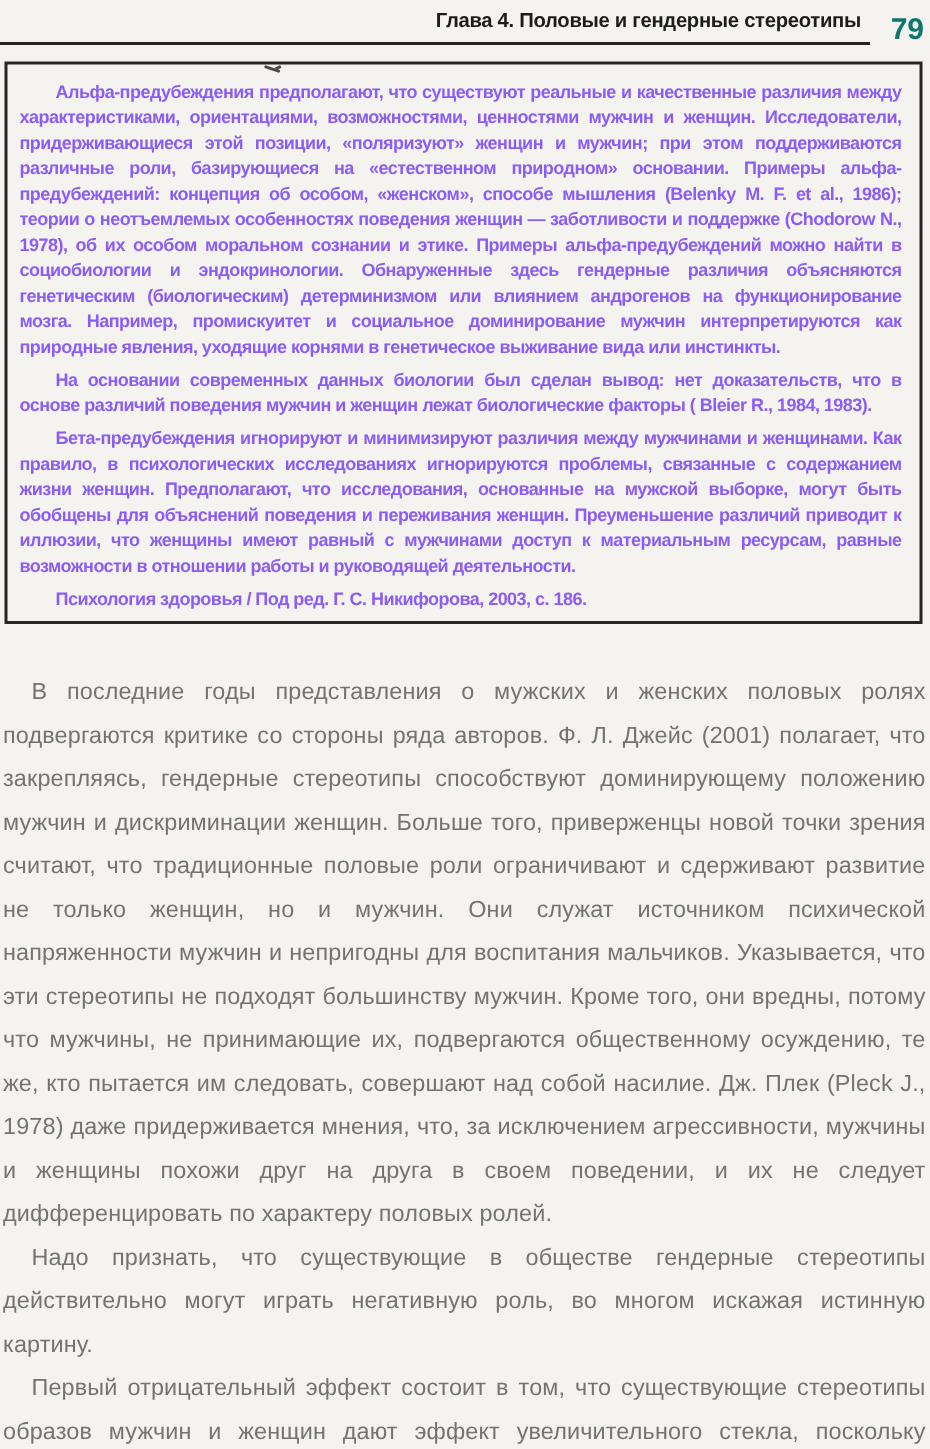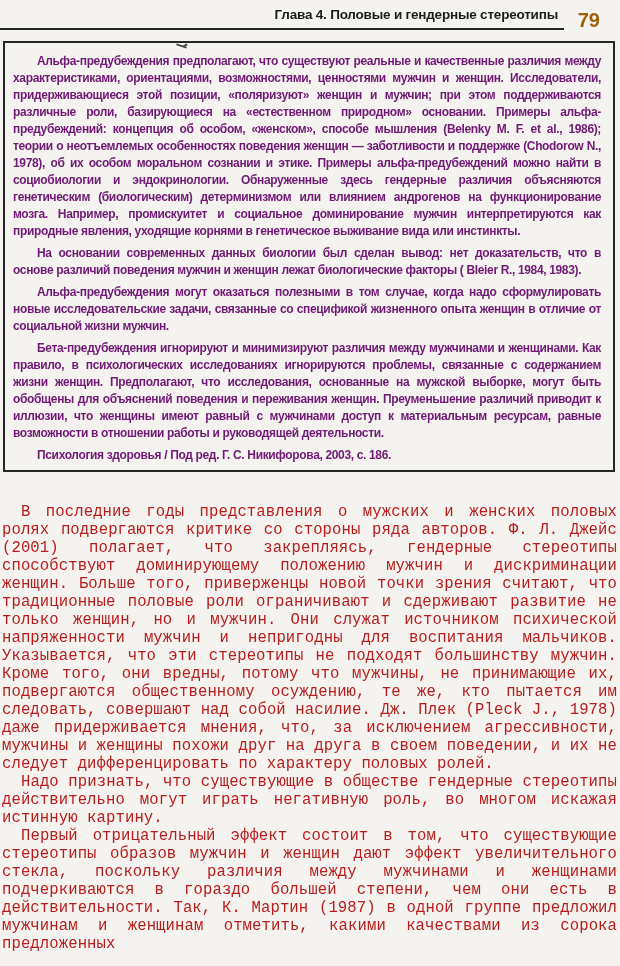--- a/index.html
+++ b/index.html
@@ -34,26 +34,26 @@
     font-family:"Liberation Sans",sans-serif;
     font-weight:bold;
     font-size:13.5px;
     letter-spacing:-0.2px;
     color:#1c1c1c;
     white-space:nowrap;
   }
   .page-num{
     width:36px;
     text-align:right;
-    padding-right:20px;
+    padding-right:4px;
     font-family:"Liberation Sans",sans-serif;
     font-weight:bold;
     font-size:20px;
     line-height:20px;
-    color:#a16207;
+    color:#0f766e;
   }
   
   .pen-mark{
     position:absolute;
     left:176px;top:45px;
     width:11px;height:2px;
     background:#4a4a4a;
     transform:rotate(18deg);
     border-radius:1px;
   }
@@ -75,59 +75,58 @@
   }
   .excerpt-box p{
     margin:0 0 5px 0;
     font-family:"Liberation Sans",sans-serif;
     font-weight:bold;
     font-size:12px;
     line-height:17px;
     letter-spacing:-0.35px;
     text-align:justify;
     text-indent:24px;
-    color:#701a75;
+    color:#8b5cf6;
   }
   .excerpt-box p.citation{
     text-align:left;
     margin-bottom:0;
   }
   
   .body-text{
     margin:31px 3px 0 2px;
   }
   .body-text p{
     margin:0;
-    font-family:Liberation Mono, monospace;
+    font-family:Liberation Sans, sans-serif;
     font-size:15.6px;
-    line-height:18px;
+    line-height:29px;
     letter-spacing:0.1px;
     text-align:justify;
     text-indent:19px;
-    color:#b91c1c;
+    color:#737373;
   }
 </style>
 </head>
 <body>
 
 <div class="page">
 
   <div class="head-row">
     <div class="head-main">
       <span class="chapter-title">Глава 4. Половые и гендерные стереотипы</span>
     </div>
     <div class="page-num">79</div>
   </div>
 
   <div class="pen-mark"></div>
 
   <div class="excerpt-box">
     <p>Альфа-предубеждения предполагают, что существуют реальные и качественные различия между характеристиками, ориентациями, возможностями, ценностями мужчин и женщин. Исследователи, придерживающиеся этой позиции, «поляризуют» женщин и мужчин; при этом поддерживаются различные роли, базирующиеся на «естественном природном» основании. Примеры альфа-предубеждений: концепция об особом, «женском», способе мышления (Belenky M. F. et al., 1986); теории о неотъемлемых особенностях поведения женщин — заботливости и поддержке (Chodorow N., 1978), об их особом моральном сознании и этике. Примеры альфа-предубеждений можно найти в социобиологии и эндокринологии. Обнаруженные здесь гендерные различия объясняются генетическим (биологическим) детерминизмом или влиянием андрогенов на функционирование мозга. Например, промискуитет и социальное доминирование мужчин интерпретируются как природные явления, уходящие корнями в генетическое выживание вида или инстинкты.</p>
     <p>На основании современных данных биологии был сделан вывод: нет доказательств, что в основе различий поведения мужчин и женщин лежат биологические факторы ( Bleier R., 1984, 1983).</p>
-    <p>Альфа-предубеждения могут оказаться полезными в том случае, когда надо сформулировать новые исследовательские задачи, связанные со спецификой жизненного опыта женщин в отличие от социальной жизни мужчин.</p>
     <p>Бета-предубеждения игнорируют и минимизируют различия между мужчинами и женщинами. Как правило, в психологических исследованиях игнорируются проблемы, связанные с содержанием жизни женщин. Предполагают, что исследования, основанные на мужской выборке, могут быть обобщены для объяснений поведения и переживания женщин. Преуменьшение различий приводит к иллюзии, что женщины имеют равный с мужчинами доступ к материальным ресурсам, равные возможности в отношении работы и руководящей деятельности.</p>
     <p class="citation">Психология здоровья / Под ред. Г. С. Никифорова, 2003, с. 186.</p>
   </div>
 
   <div class="body-text">
     <p>В последние годы представления о мужских и женских половых ролях подвергаются критике со стороны ряда авторов. Ф. Л. Джейс (2001) полагает, что закрепляясь, гендерные стереотипы способствуют доминирующему положению мужчин и дискриминации женщин. Больше того, приверженцы новой точки зрения считают, что традиционные половые роли ограничивают и сдерживают развитие не только женщин, но и мужчин. Они служат источником психической напряженности мужчин и непригодны для воспитания мальчиков. Указывается, что эти стереотипы не подходят большинству мужчин. Кроме того, они вредны, потому что мужчины, не принимающие их, подвергаются общественному осуждению, те же, кто пытается им следовать, совершают над собой насилие. Дж. Плек (Pleck J., 1978) даже придерживается мнения, что, за исключением агрессивности, мужчины и женщины похожи друг на друга в своем поведении, и их не следует дифференцировать по характеру половых ролей.</p>
     <p>Надо признать, что существующие в обществе гендерные стереотипы действительно могут играть негативную роль, во многом искажая истинную картину.</p>
     <p>Первый отрицательный эффект состоит в том, что существующие стереотипы образов мужчин и женщин дают эффект увеличительного стекла, поскольку различия между мужчинами и женщинами подчеркиваются в гораздо большей степени, чем они есть в действительности. Так, К. Мартин (1987) в одной группе предложил мужчинам и женщинам отметить, какими качествами из сорока предложенных</p>
   </div>
 

